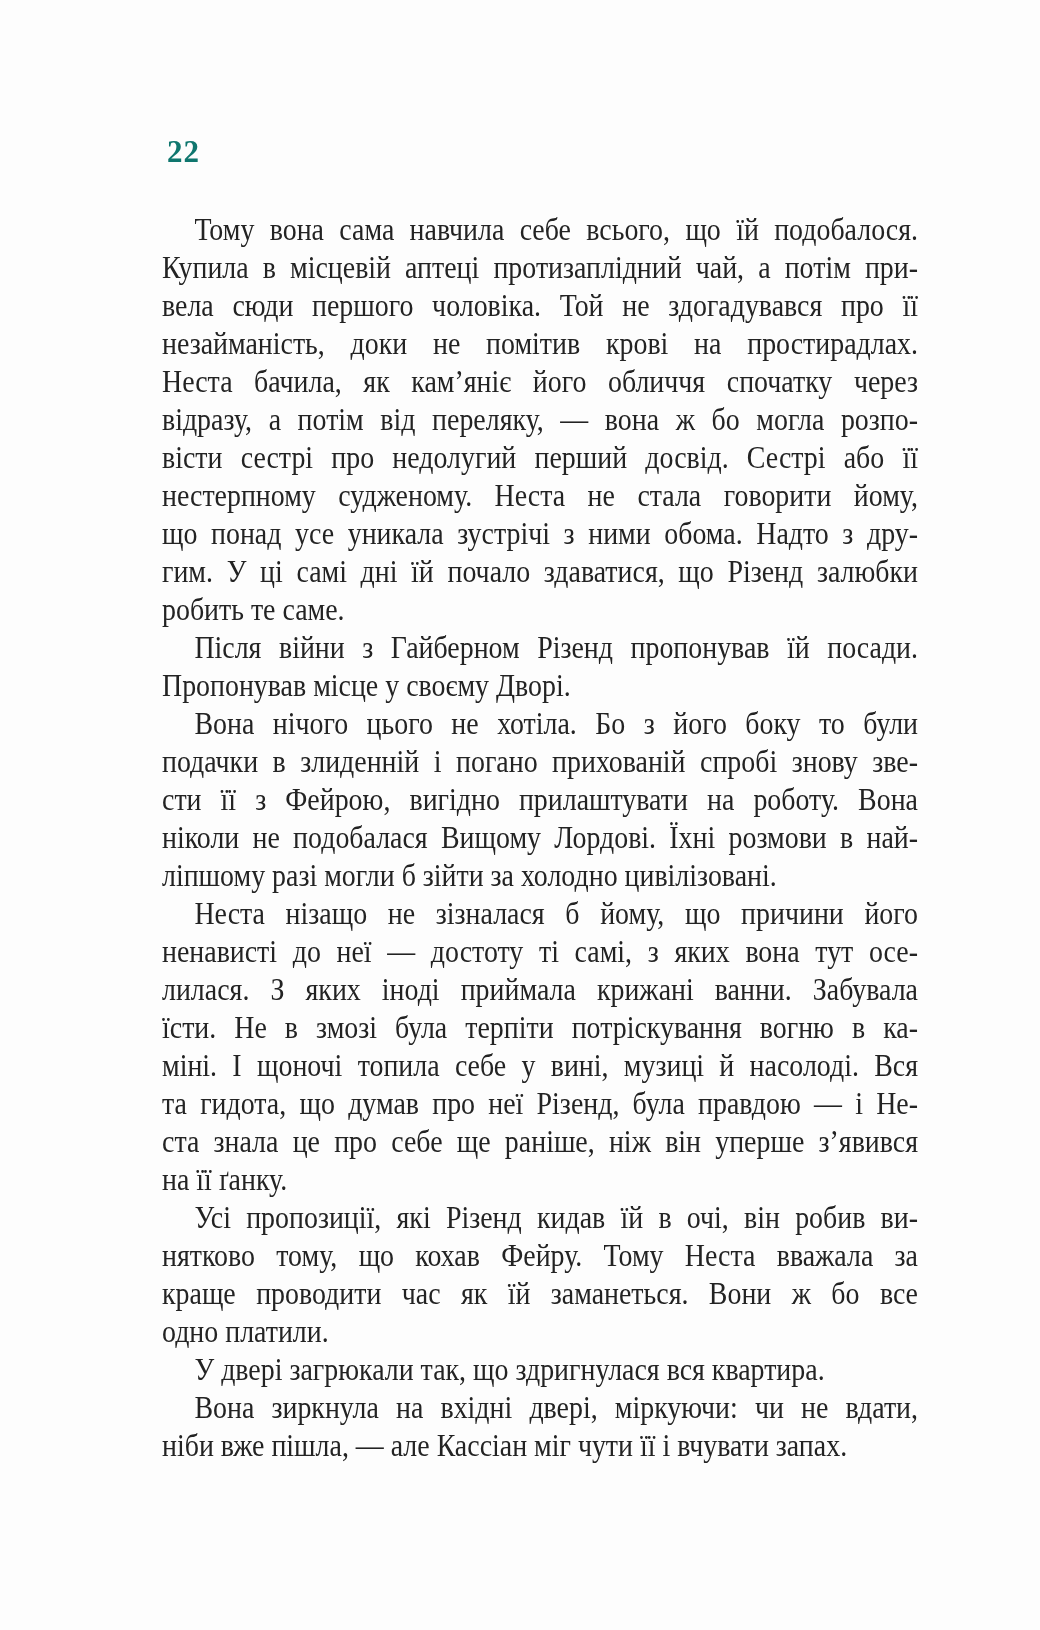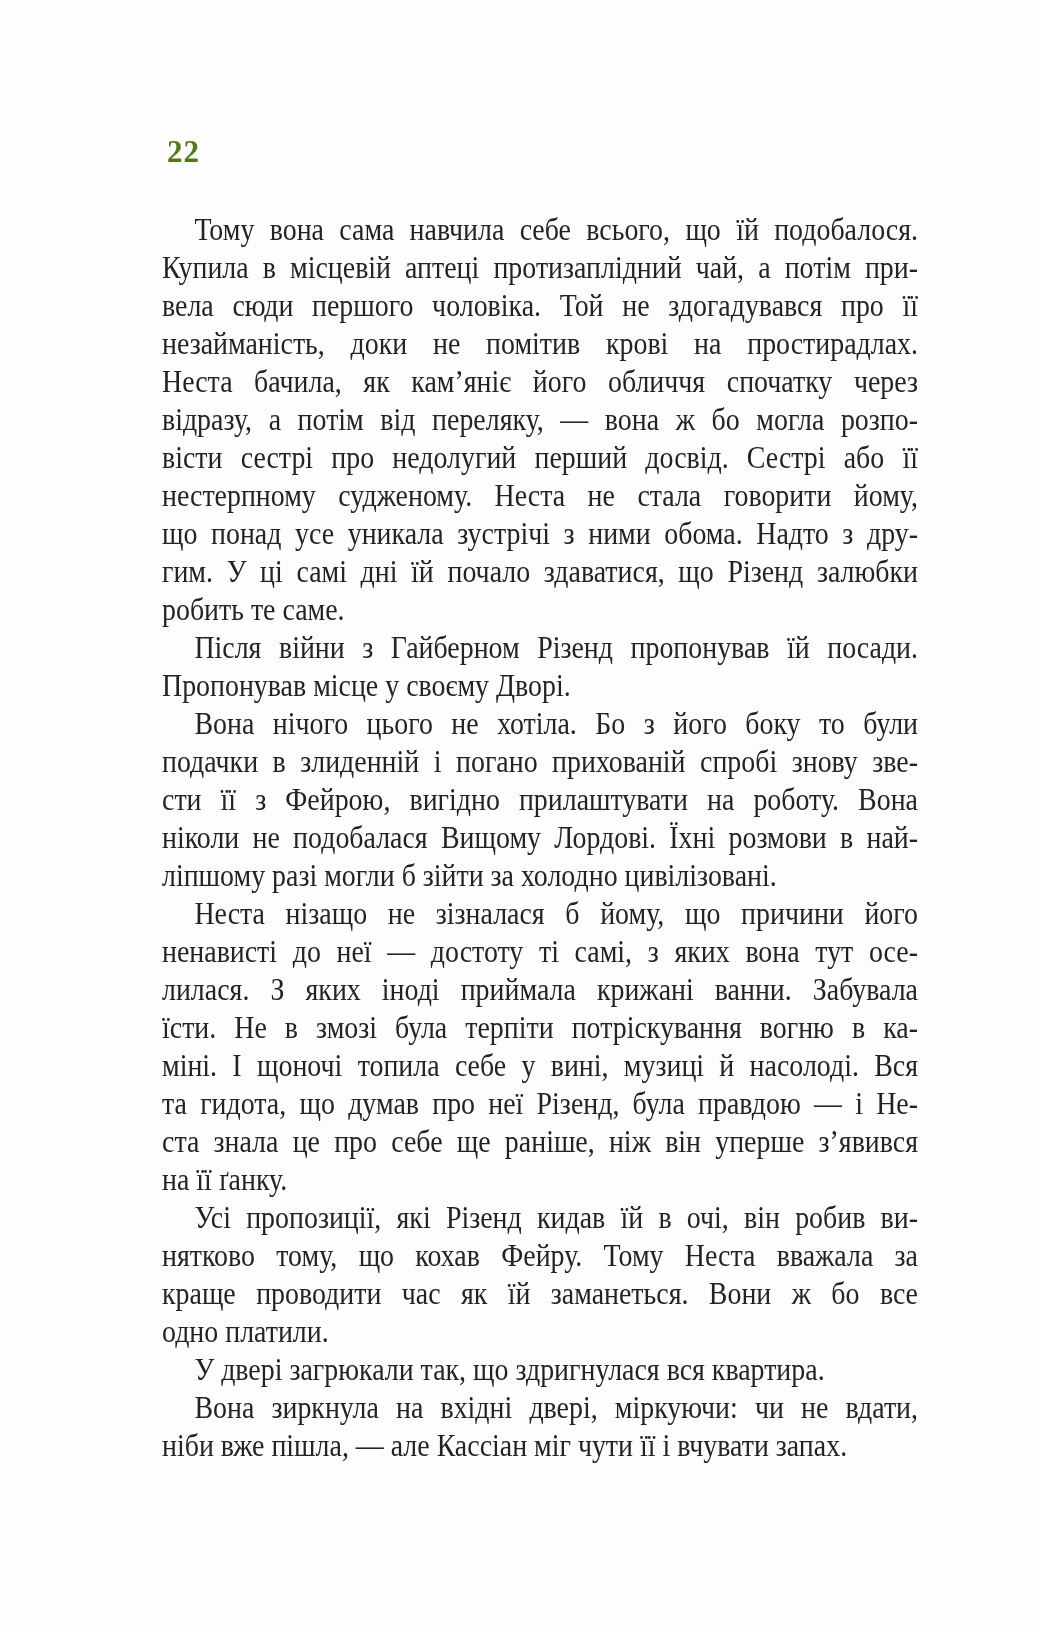--- a/index.html
+++ b/index.html
@@ -52,21 +52,21 @@
     text-indent: 36px;
   }
   .line.para-end {
     text-align-last: left;
   }
 </style>
 </head>
 <body style="background: rgb(253, 253, 253);">
 
 <div class="page">
-  <div class="page-number" style="color: #4d7c0f;">22</div>
+  <div class="page-number" style="color: #0f766e;">22</div>
   <div class="text-block" style="color: rgb(35, 35, 35);">
       <div class="paragraph">
         <div class="line para-start">Тому вона сама навчила себе всього, що їй подобалося.</div>
         <div class="line">Купила в місцевій аптеці протизаплідний чай, а потім при-</div>
         <div class="line">вела сюди першого чоловіка. Той не здогадувався про її</div>
         <div class="line">незайманість, доки не помітив крові на простирадлах.</div>
         <div class="line">Неста бачила, як кам’яніє його обличчя спочатку через</div>
         <div class="line">відразу, а потім від переляку, — вона ж бо могла розпо-</div>
         <div class="line">вісти сестрі про недолугий перший досвід. Сестрі або її</div>
         <div class="line">нестерпному судженому. Неста не стала говорити йому,</div>

